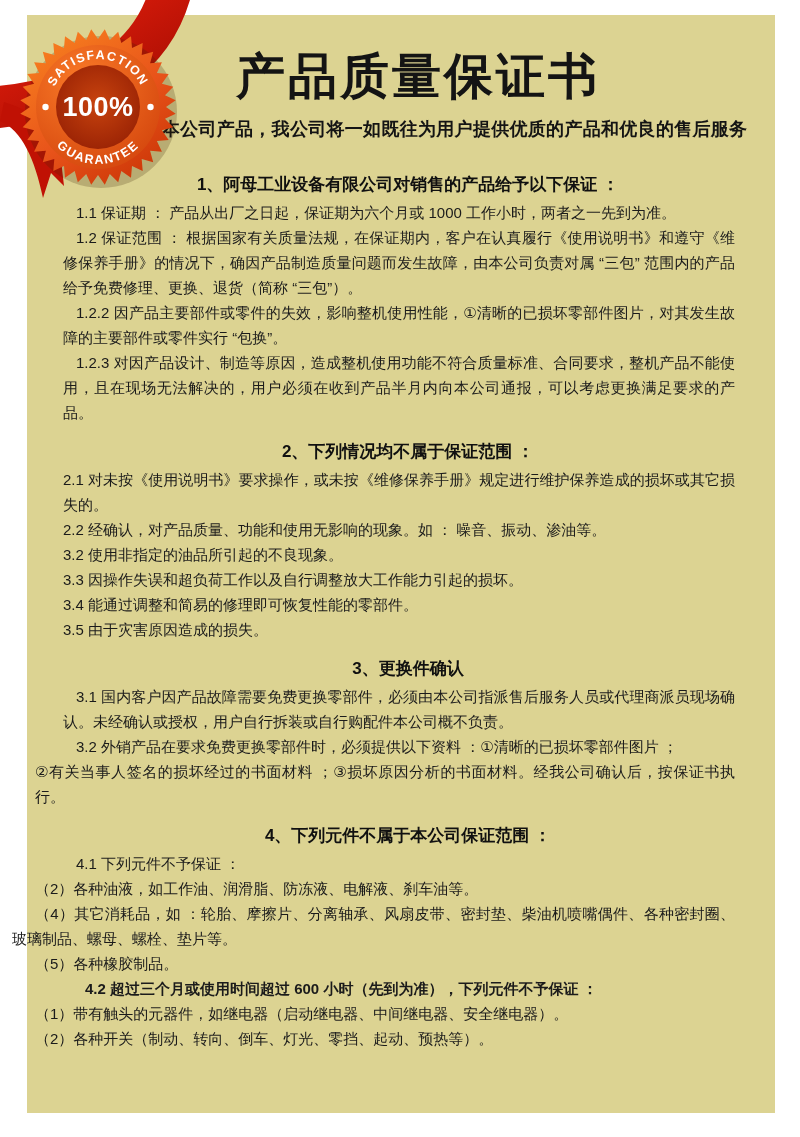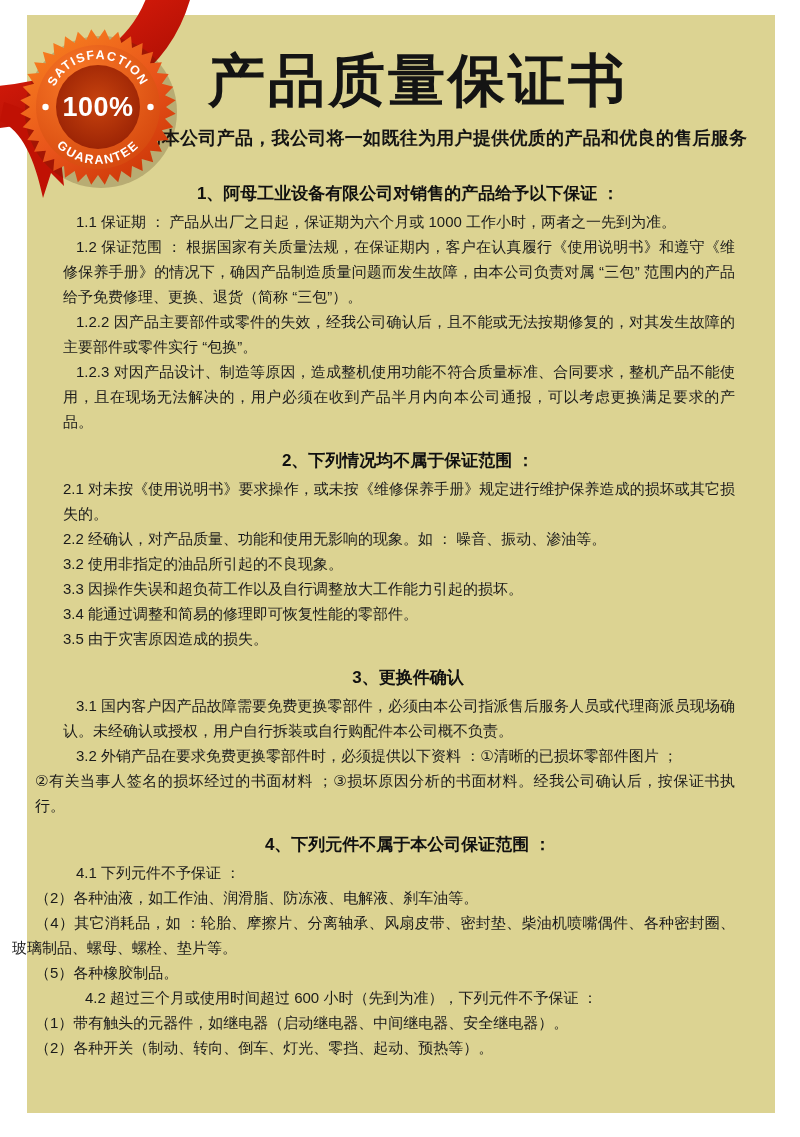--- a/index.html
+++ b/index.html
@@ -8,62 +8,62 @@
     width:800px;height:1137px;position:relative;overflow:hidden;
     background:#ffffff;
     font-family:"Liberation Sans","DejaVu Sans",sans-serif;
   }
   .panel{
     position:absolute;left:27px;top:15px;width:748px;height:1098px;
     background:#dcd392;
   }
   .header{ padding:34px 10px 0 44px; text-align:center; }
   .title{
-    margin:0; font-size:57px; font-weight:900; color:#141414;
+    margin:0; font-size:49px; font-weight:900; color:#141414;
     letter-spacing:3px; line-height:1.12; white-space:nowrap;
   }
   .subtitle{
     margin:13px 0 0; font-size:18px; font-weight:bold; color:#141414;
     letter-spacing:0.3px; white-space:nowrap;
   }
   #content{
     padding:4px 40px 0 8px;
     color:#1b1b1b; font-size:15px; line-height:25px; text-align:justify;
   }
   .sec-heading{
     font-size:17px; font-weight:bold; color:#101010;
     margin:15px 0 3px 46px; line-height:24px; text-align:center;
   }
   .sec-heading.first{ margin-top:28px; }
   .para{ margin:0; }
   .para.indent{ margin-left:28px; text-indent:13px; }   
   .para.body{ margin-left:28px; }                       
   .para.flush{ margin-left:0; }                         
   .para.hang{ margin-left:-23px; text-indent:23px; }    
-  .para.indent42{ margin-left:28px; text-indent:22px; } 
+  .para.indent42{ margin-left:28px; text-indent:22px;font-weight:bold; } 
   .badge{
     position:absolute; left:-2px; top:0; width:200px; height:214px;
   }
   .badge text{ font-family:"Liberation Sans","DejaVu Sans",sans-serif; }
   .arc-label{ font-size:12.5px; font-weight:bold; fill:#ffffff; letter-spacing:1.5px; }
   .pct-label{ font-size:27px; font-weight:bold; fill:#ffffff; letter-spacing:0.5px; }
 </style>
 </head>
 <body>
 
 <div class="panel">
   <div class="header">
     <h1 class="title">产品质量保证书</h1>
     <p class="subtitle">感谢选用本公司产品，我公司将一如既往为用户提供优质的产品和优良的售后服务</p>
   </div>
   <div id="content">
       <div class="sec-heading first">1、阿母工业设备有限公司对销售的产品给予以下保证 ：</div>
       <div class="para indent">1.1 保证期 ： 产品从出厂之日起，保证期为六个月或 1000 工作小时，两者之一先到为准。</div>
       <div class="para indent">1.2 保证范围 ： 根据国家有关质量法规，在保证期内，客户在认真履行《使用说明书》和遵守《维修保养手册》的情况下，确因产品制造质量问题而发生故障，由本公司负责对属 “三包” 范围内的产品给予免费修理、更换、退货（简称 “三包”）。</div>
-      <div class="para indent">1.2.2 因产品主要部件或零件的失效，经我公司确认后，且不能或无法按期修复的，对其发生故障的主要部件或零件实行 “包换”。</div>
+      <div class="para indent">1.2.2 因产品主要部件或零件的失效，影响整机使用性能，①清晰的已损坏零部件图片，对其发生故障的主要部件或零件实行 “包换”。</div>
       <div class="para indent">1.2.3 对因产品设计、制造等原因，造成整机使用功能不符合质量标准、合同要求，整机产品不能使用，且在现场无法解决的，用户必须在收到产品半月内向本公司通报，可以考虑更换满足要求的产品。</div>
       <div class="sec-heading">2、下列情况均不属于保证范围 ：</div>
       <div class="para body">2.1 对未按《使用说明书》要求操作，或未按《维修保养手册》规定进行维护保养造成的损坏或其它损失的。</div>
       <div class="para body">2.2 经确认，对产品质量、功能和使用无影响的现象。如 ： 噪音、振动、渗油等。</div>
       <div class="para body">3.2 使用非指定的油品所引起的不良现象。</div>
       <div class="para body">3.3 因操作失误和超负荷工作以及自行调整放大工作能力引起的损坏。</div>
       <div class="para body">3.4 能通过调整和简易的修理即可恢复性能的零部件。</div>
       <div class="para body">3.5  由于灾害原因造成的损失。</div>
       <div class="sec-heading">3、更换件确认</div>
       <div class="para indent">3.1 国内客户因产品故障需要免费更换零部件，必须由本公司指派售后服务人员或代理商派员现场确认。未经确认或授权，用户自行拆装或自行购配件本公司概不负责。</div>

